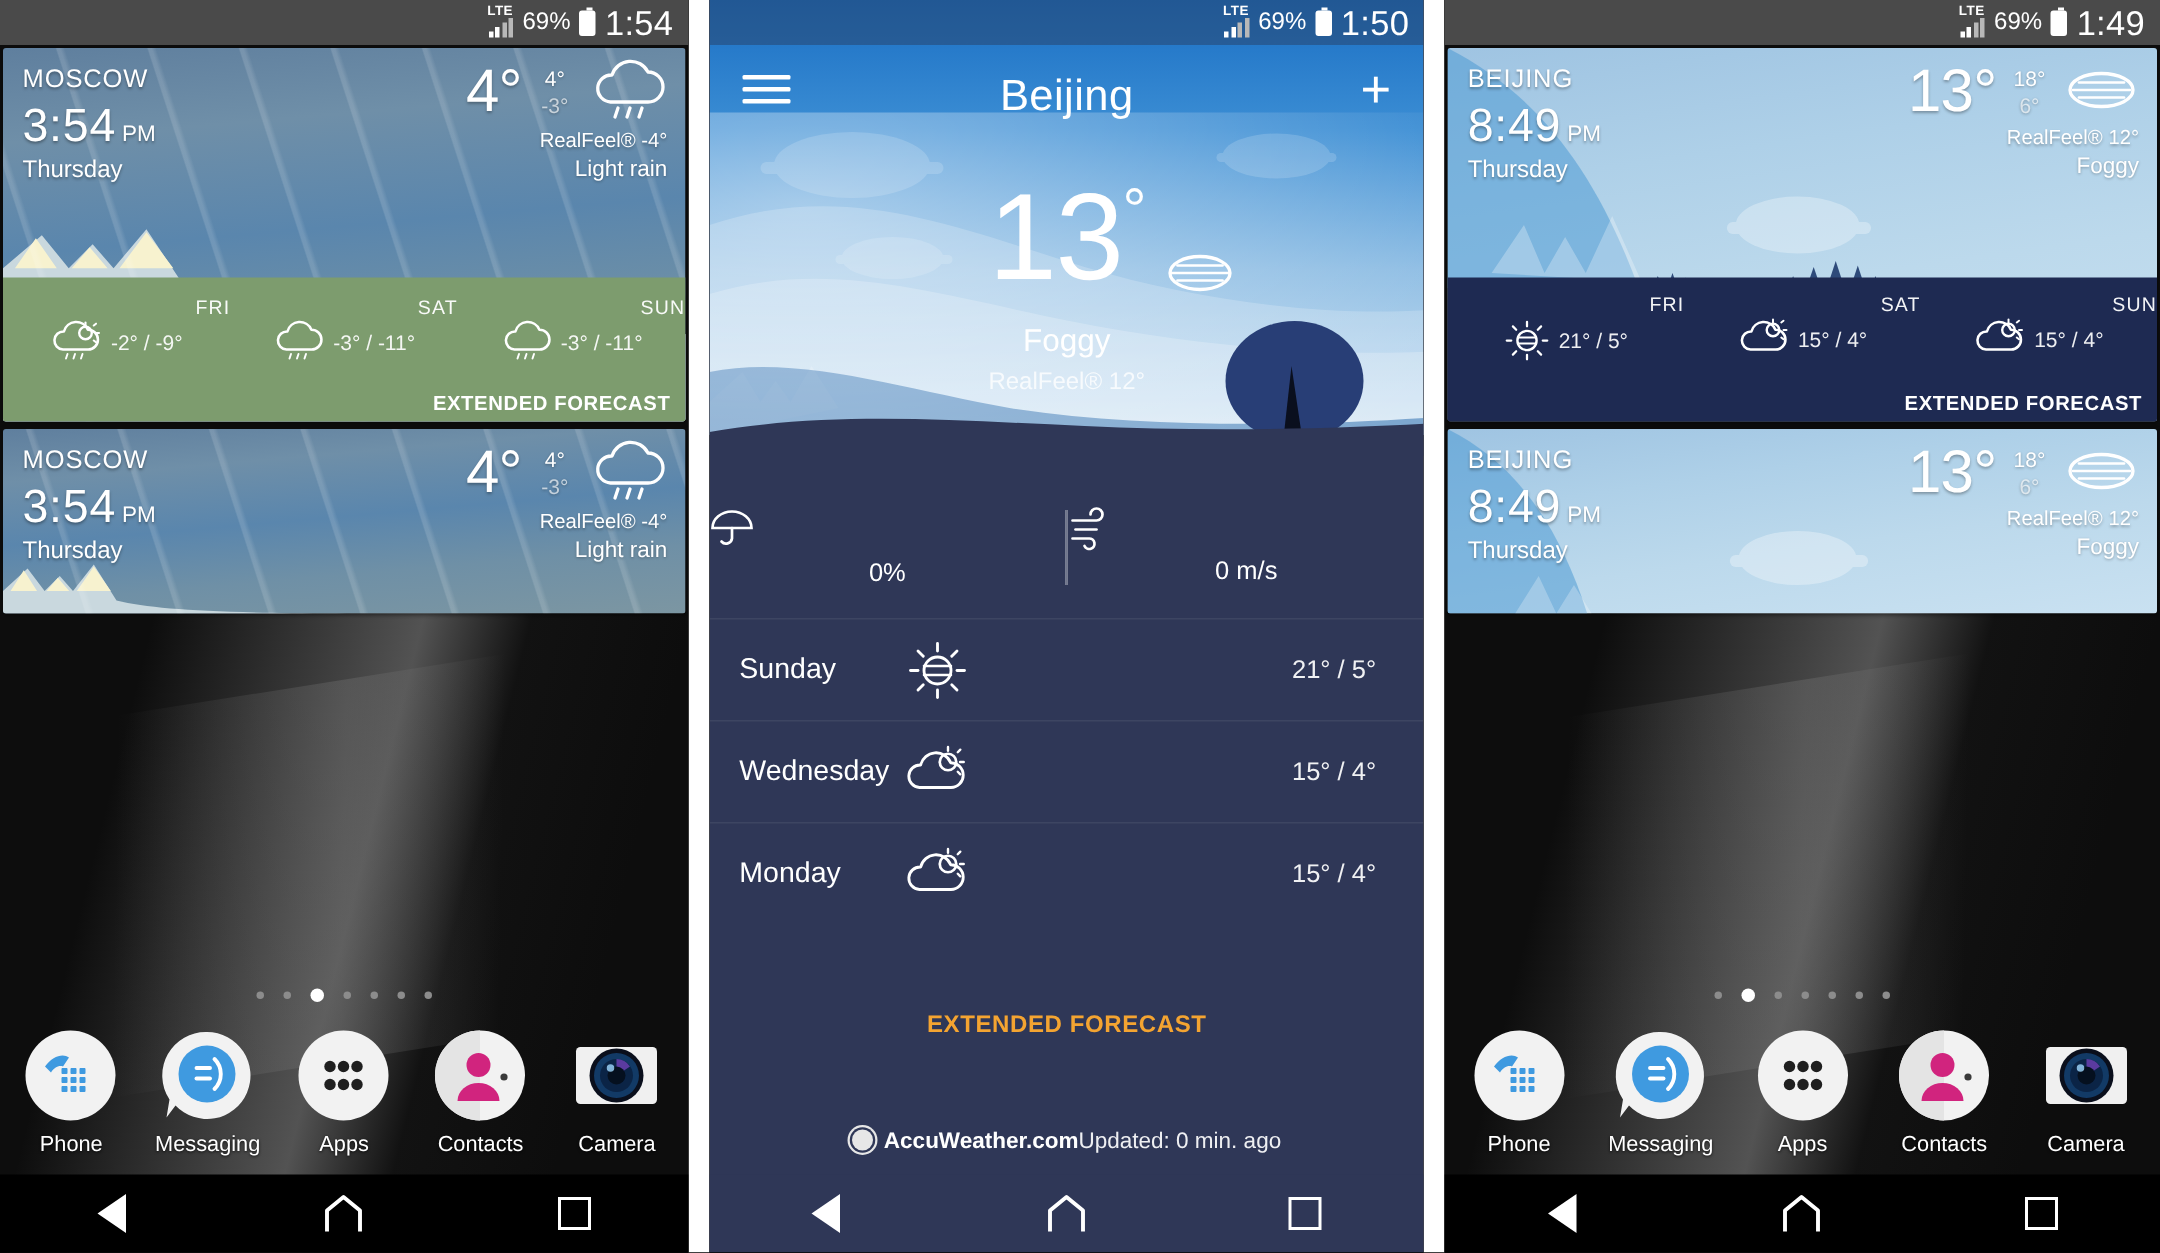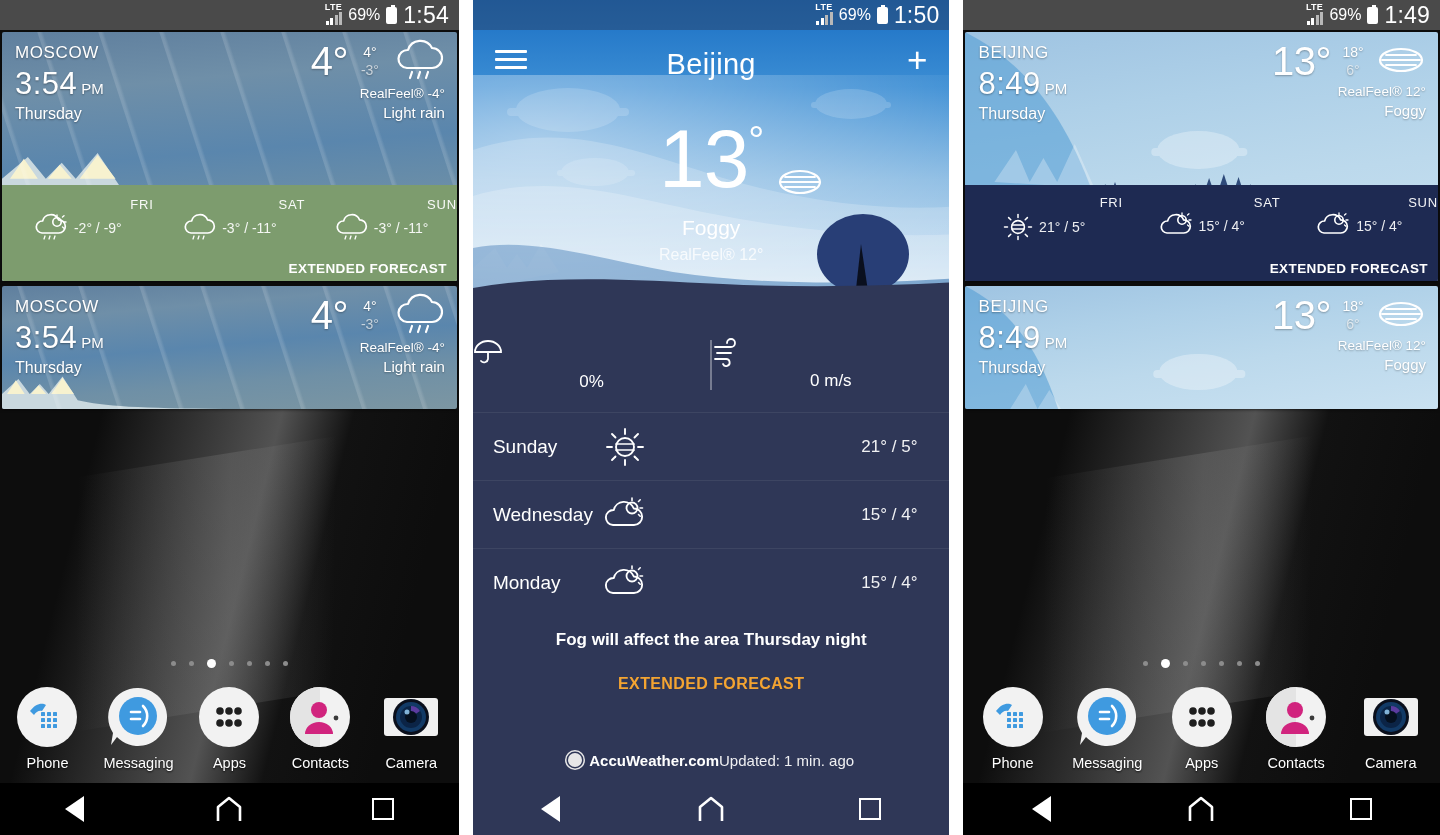--- a/index.html
+++ b/index.html
@@ -580,29 +580,28 @@
               <line x1="37" y1="11" x2="39.5" y2="11"></line>
               <line x1="35.5" y1="4.5" x2="37.2" y2="2.8"></line>
               <line x1="35.5" y1="17.5" x2="37.2" y2="19.2"></line>
             </g>
           <path d="M10 28 a7.5 7.5 0 0 1 .8 -15 a10.5 10.5 0 0 1 20 -1.5 a6.8 6.8 0 0 1 .2 16.5 Z" fill="none" stroke="#fff" stroke-width="1.9" stroke-linejoin="round"></path>
         </svg>
       </span>
       <span class="fc-temps">15° / 4°</span>
     </div>
 
-    <div class="app-alert">Fog will affect the area Thursday night</div>
     <div class="app-ext">EXTENDED FORECAST</div>
 
     <div class="app-foot">
       <span class="accu">
         <span class="accu-sun"></span>
         <span>AccuWeather.com</span>
       </span>
-      <span class="upd">Updated: 1 min. ago</span>
+      <span class="upd">Updated: 0 min. ago</span>
     </div>
   </div>
 
   <div class="statusbar" style="background:rgba(40,70,110,.55)">
     <span class="sb-lte">
       <span class="lbl">LTE</span>
       <span class="sb-bars">
           <i></i>
           <i></i>
           <i></i>

